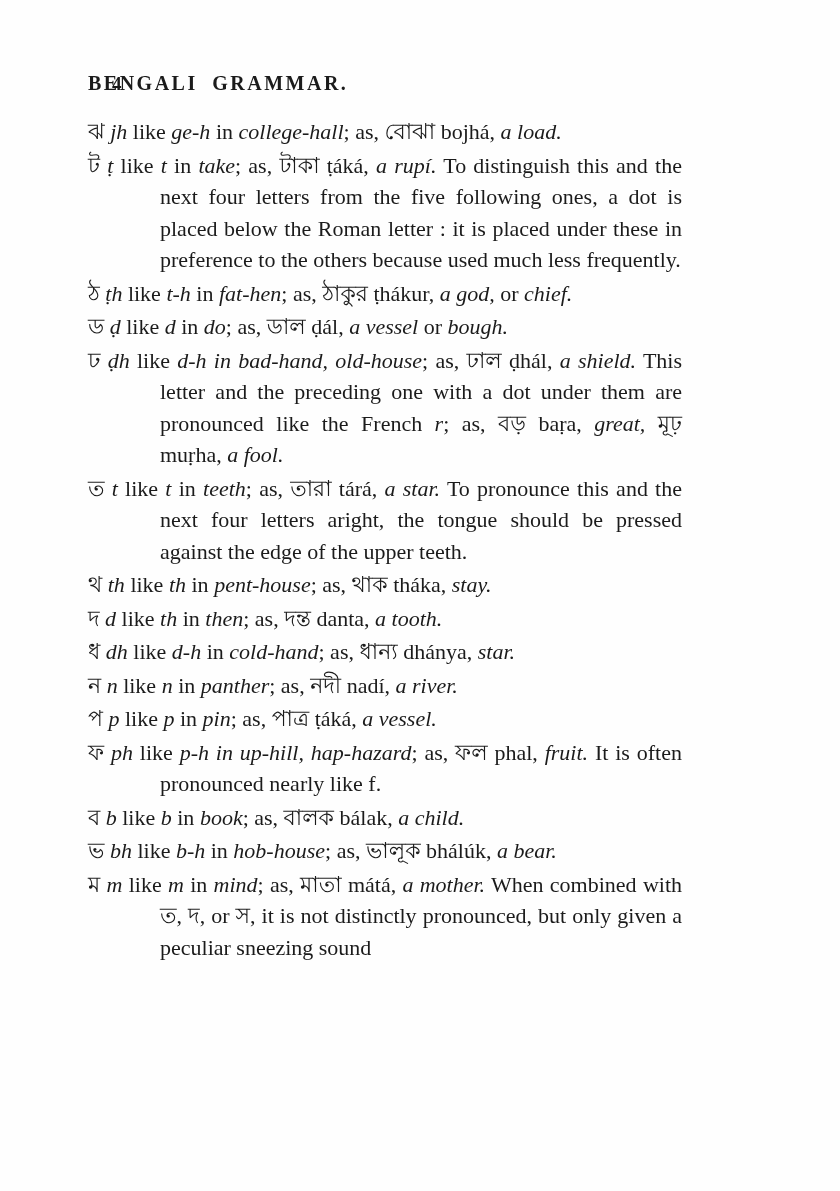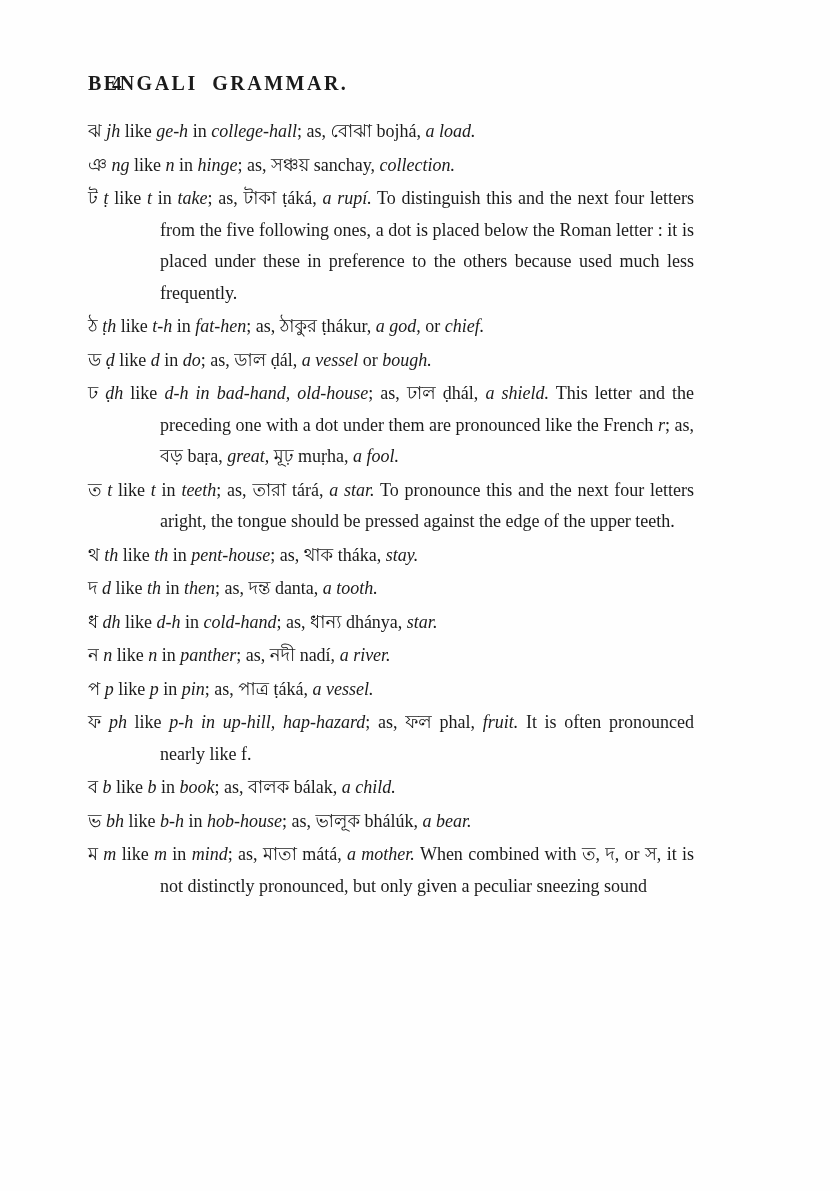--- a/index.html
+++ b/index.html
@@ -38,43 +38,42 @@
     letter-spacing: 2.5px;
     word-spacing: 7px;
   }
   .content {
     position: absolute;
     top: 116px;
     left: 88px;
     width: 606px;
   }
   .entry {
-    margin: 0 0 2px 0;
+    margin: 0 12px 2px 0;
     padding-left: 72px;
     text-indent: -72px;
     text-align: justify;
-    font-size: 18px;
+    font-size: 22px;
     line-height: 31.5px;
   }
   .bn { font-style: normal; }
   .ro { font-style: normal; }
   .it { font-style: italic; }
 </style>
 </head>
 <body>
 
 <div class="page">
   <div class="header">
     <span class="pagenum">4</span>
     <div class="title">BENGALI GRAMMAR.</div>
   </div>
   <main class="content">
     <div>
         <p class="entry"><span class="bn">ঝ </span><span class="it">jh</span><span class="ro"> like </span><span class="it">ge-h</span><span class="ro"> in </span><span class="it">college-hall</span><span class="ro">; as, </span><span class="bn">বোঝা </span><span class="ro">bojhá, </span><span class="it">a load.</span></p>
-        <p class="entry"><span class="bn">ঞ </span><span class="it">ng</span><span class="ro"> like </span><span class="it">n</span><span class="ro"> in </span><span class="it">hinge</span><span class="ro">; as, </span><span class="bn">সঞ্চয় </span><span class="ro">sanchay, </span><span class="it">collection.</span></p>
         <p class="entry"><span class="bn">ট </span><span class="it">ṭ</span><span class="ro"> like </span><span class="it">t</span><span class="ro"> in </span><span class="it">take</span><span class="ro">; as, </span><span class="bn">টাকা </span><span class="ro">ṭáká, </span><span class="it">a rupí.</span><span class="ro"> To distinguish this and the next four letters from the five following ones, a dot is placed below the Roman letter : it is placed under these in preference to the others because used much less frequently.</span></p>
         <p class="entry"><span class="bn">ঠ </span><span class="it">ṭh</span><span class="ro"> like </span><span class="it">t-h</span><span class="ro"> in </span><span class="it">fat-hen</span><span class="ro">; as, </span><span class="bn">ঠাকুর </span><span class="ro">ṭhákur, </span><span class="it">a god,</span><span class="ro"> or </span><span class="it">chief.</span></p>
         <p class="entry"><span class="bn">ড </span><span class="it">ḍ</span><span class="ro"> like </span><span class="it">d</span><span class="ro"> in </span><span class="it">do</span><span class="ro">; as, </span><span class="bn">ডাল </span><span class="ro">ḍál, </span><span class="it">a vessel</span><span class="ro"> or </span><span class="it">bough.</span></p>
         <p class="entry"><span class="bn">ঢ </span><span class="it">ḍh</span><span class="ro"> like </span><span class="it">d-h in bad-hand, old-house</span><span class="ro">; as, </span><span class="bn">ঢাল </span><span class="ro">ḍhál, </span><span class="it">a shield.</span><span class="ro"> This letter and the preceding one with a dot under them are pronounced like the French </span><span class="it">r</span><span class="ro">; as, </span><span class="bn">বড় </span><span class="ro">baṛa, </span><span class="it">great,</span><span class="ro"> </span><span class="bn">মূঢ় </span><span class="ro">muṛha, </span><span class="it">a fool.</span></p>
         <p class="entry"><span class="bn">ত </span><span class="it">t</span><span class="ro"> like </span><span class="it">t</span><span class="ro"> in </span><span class="it">teeth</span><span class="ro">; as, </span><span class="bn">তারা </span><span class="ro">tárá, </span><span class="it">a star.</span><span class="ro"> To pronounce this and the next four letters aright, the tongue should be pressed against the edge of the upper teeth.</span></p>
         <p class="entry"><span class="bn">থ </span><span class="it">th</span><span class="ro"> like </span><span class="it">th</span><span class="ro"> in </span><span class="it">pent-house</span><span class="ro">; as, </span><span class="bn">থাক </span><span class="ro">tháka, </span><span class="it">stay.</span></p>
         <p class="entry"><span class="bn">দ </span><span class="it">d</span><span class="ro"> like </span><span class="it">th</span><span class="ro"> in </span><span class="it">then</span><span class="ro">; as, </span><span class="bn">দন্ত </span><span class="ro">danta, </span><span class="it">a tooth.</span></p>
         <p class="entry"><span class="bn">ধ </span><span class="it">dh</span><span class="ro"> like </span><span class="it">d-h</span><span class="ro"> in </span><span class="it">cold-hand</span><span class="ro">; as, </span><span class="bn">ধান্য </span><span class="ro">dhánya, </span><span class="it">star.</span></p>
         <p class="entry"><span class="bn">ন </span><span class="it">n</span><span class="ro"> like </span><span class="it">n</span><span class="ro"> in </span><span class="it">panther</span><span class="ro">; as, </span><span class="bn">নদী </span><span class="ro">nadí, </span><span class="it">a river.</span></p>
         <p class="entry"><span class="bn">প </span><span class="it">p</span><span class="ro"> like </span><span class="it">p</span><span class="ro"> in </span><span class="it">pin</span><span class="ro">; as, </span><span class="bn">পাত্র </span><span class="ro">ṭáká, </span><span class="it">a vessel.</span></p>

